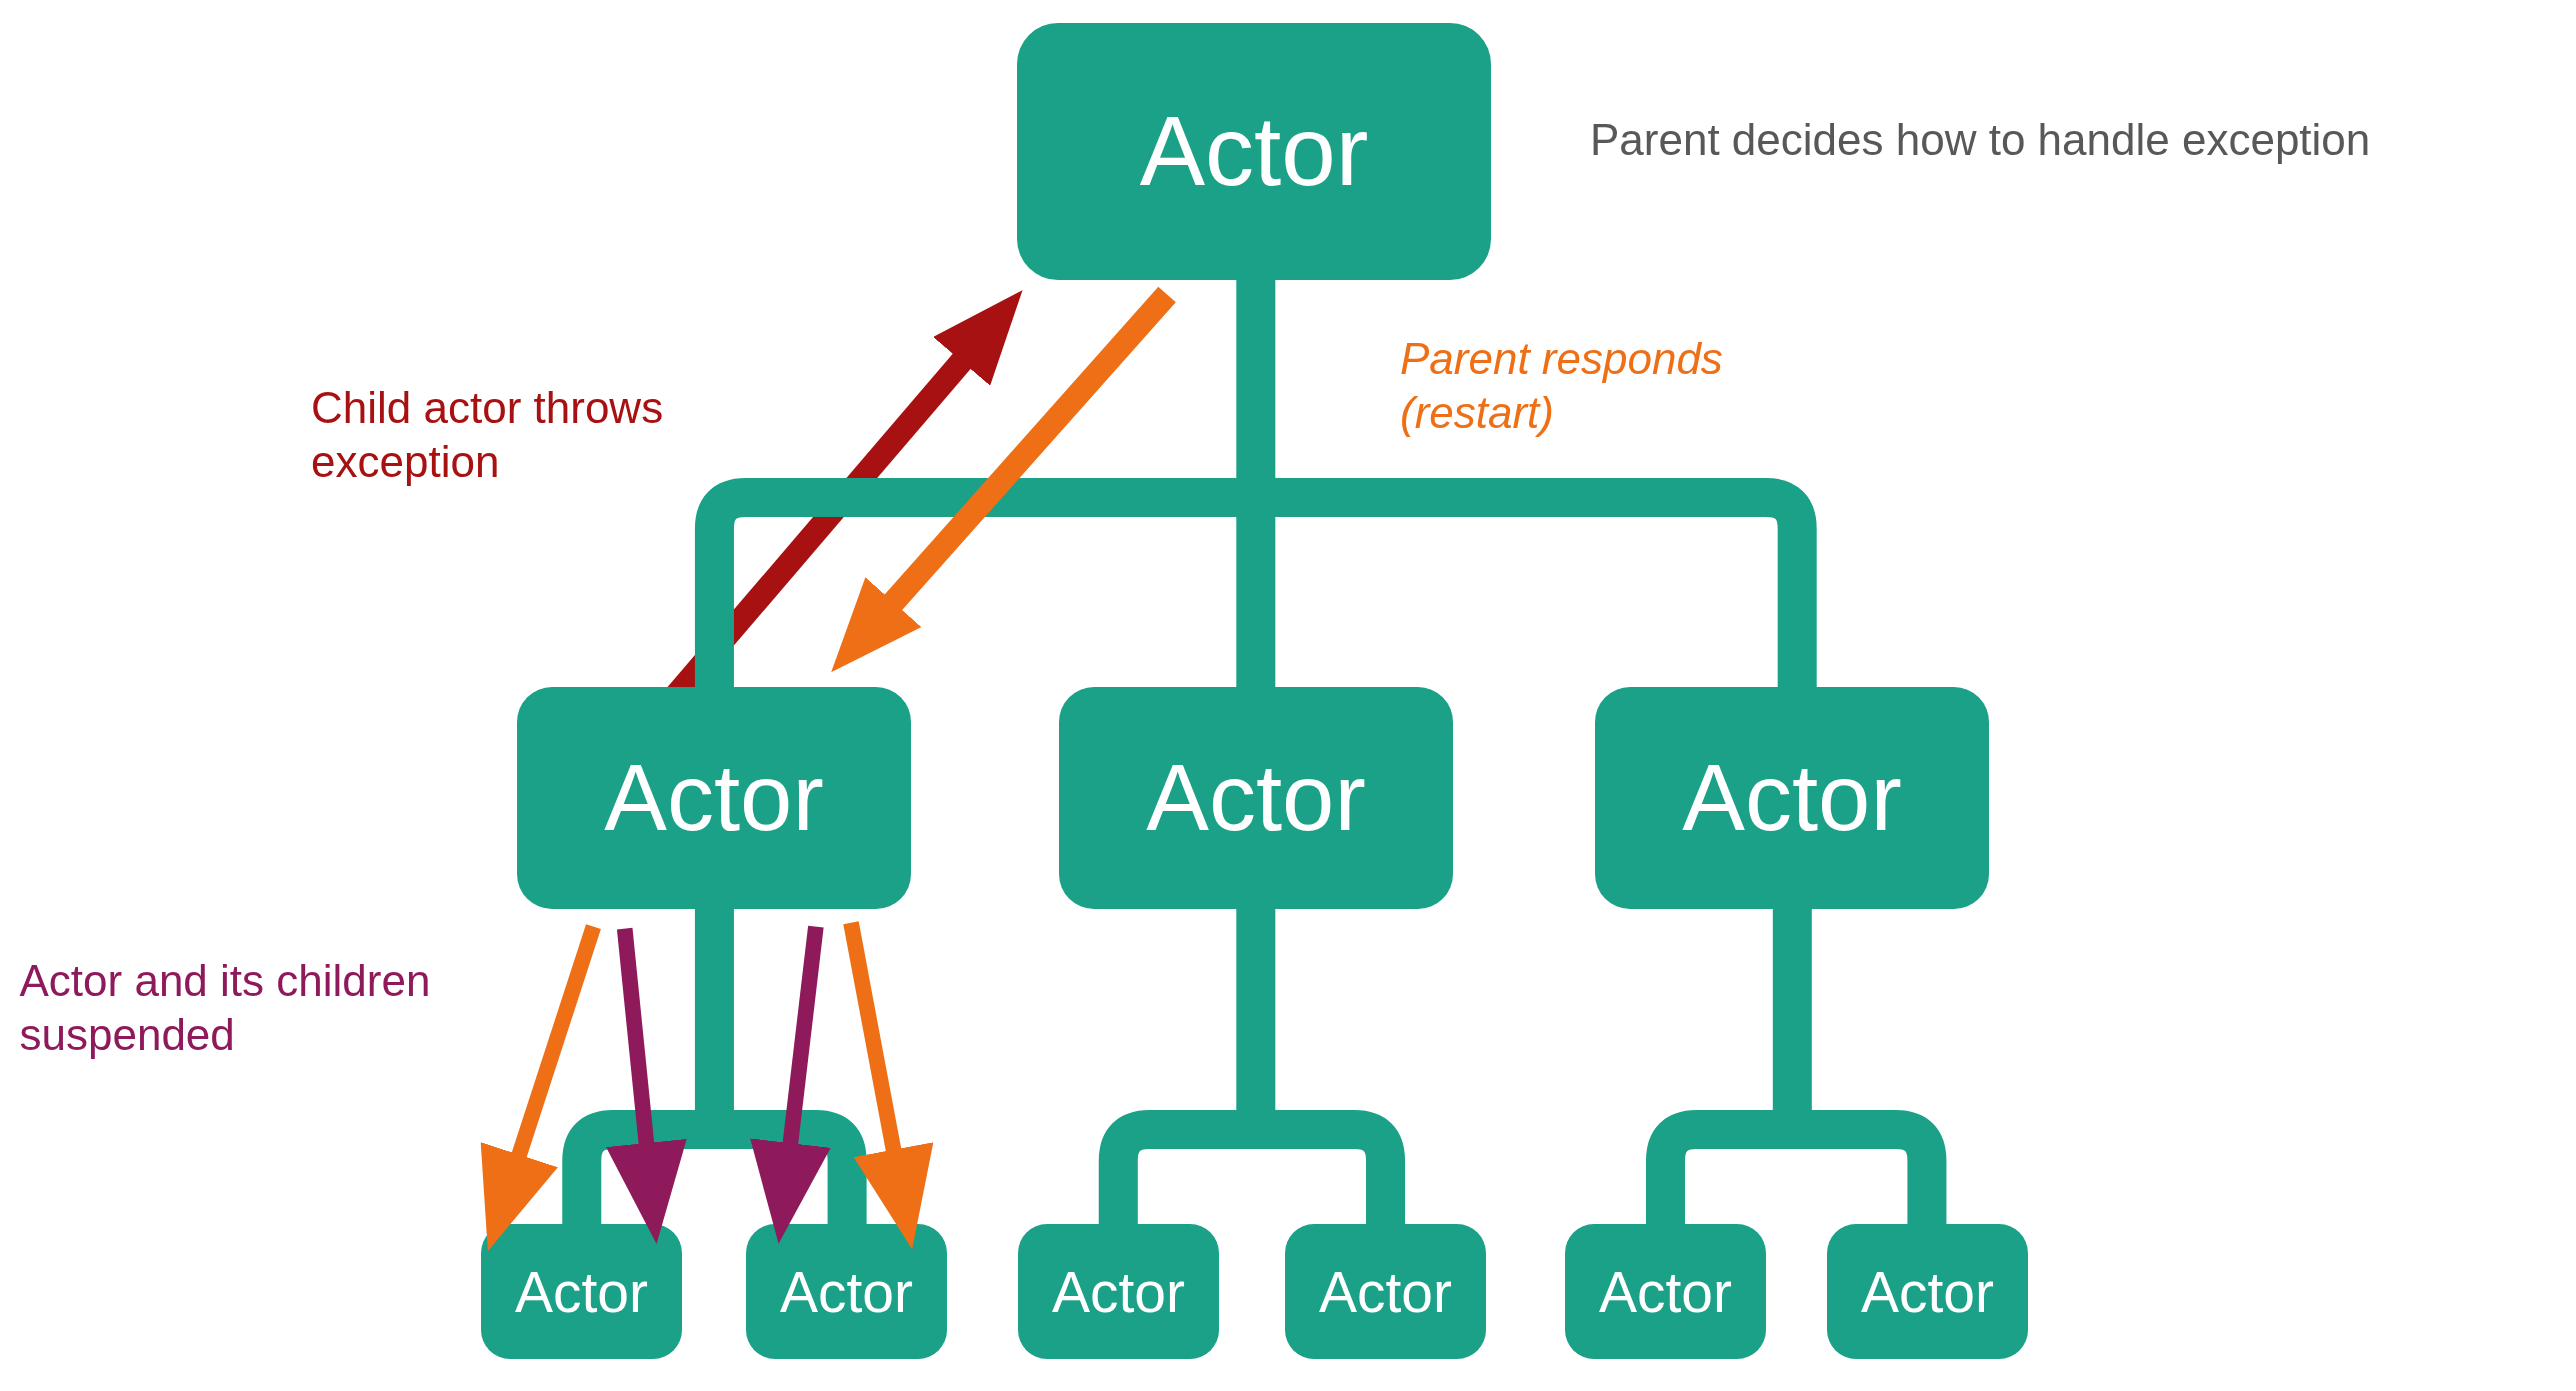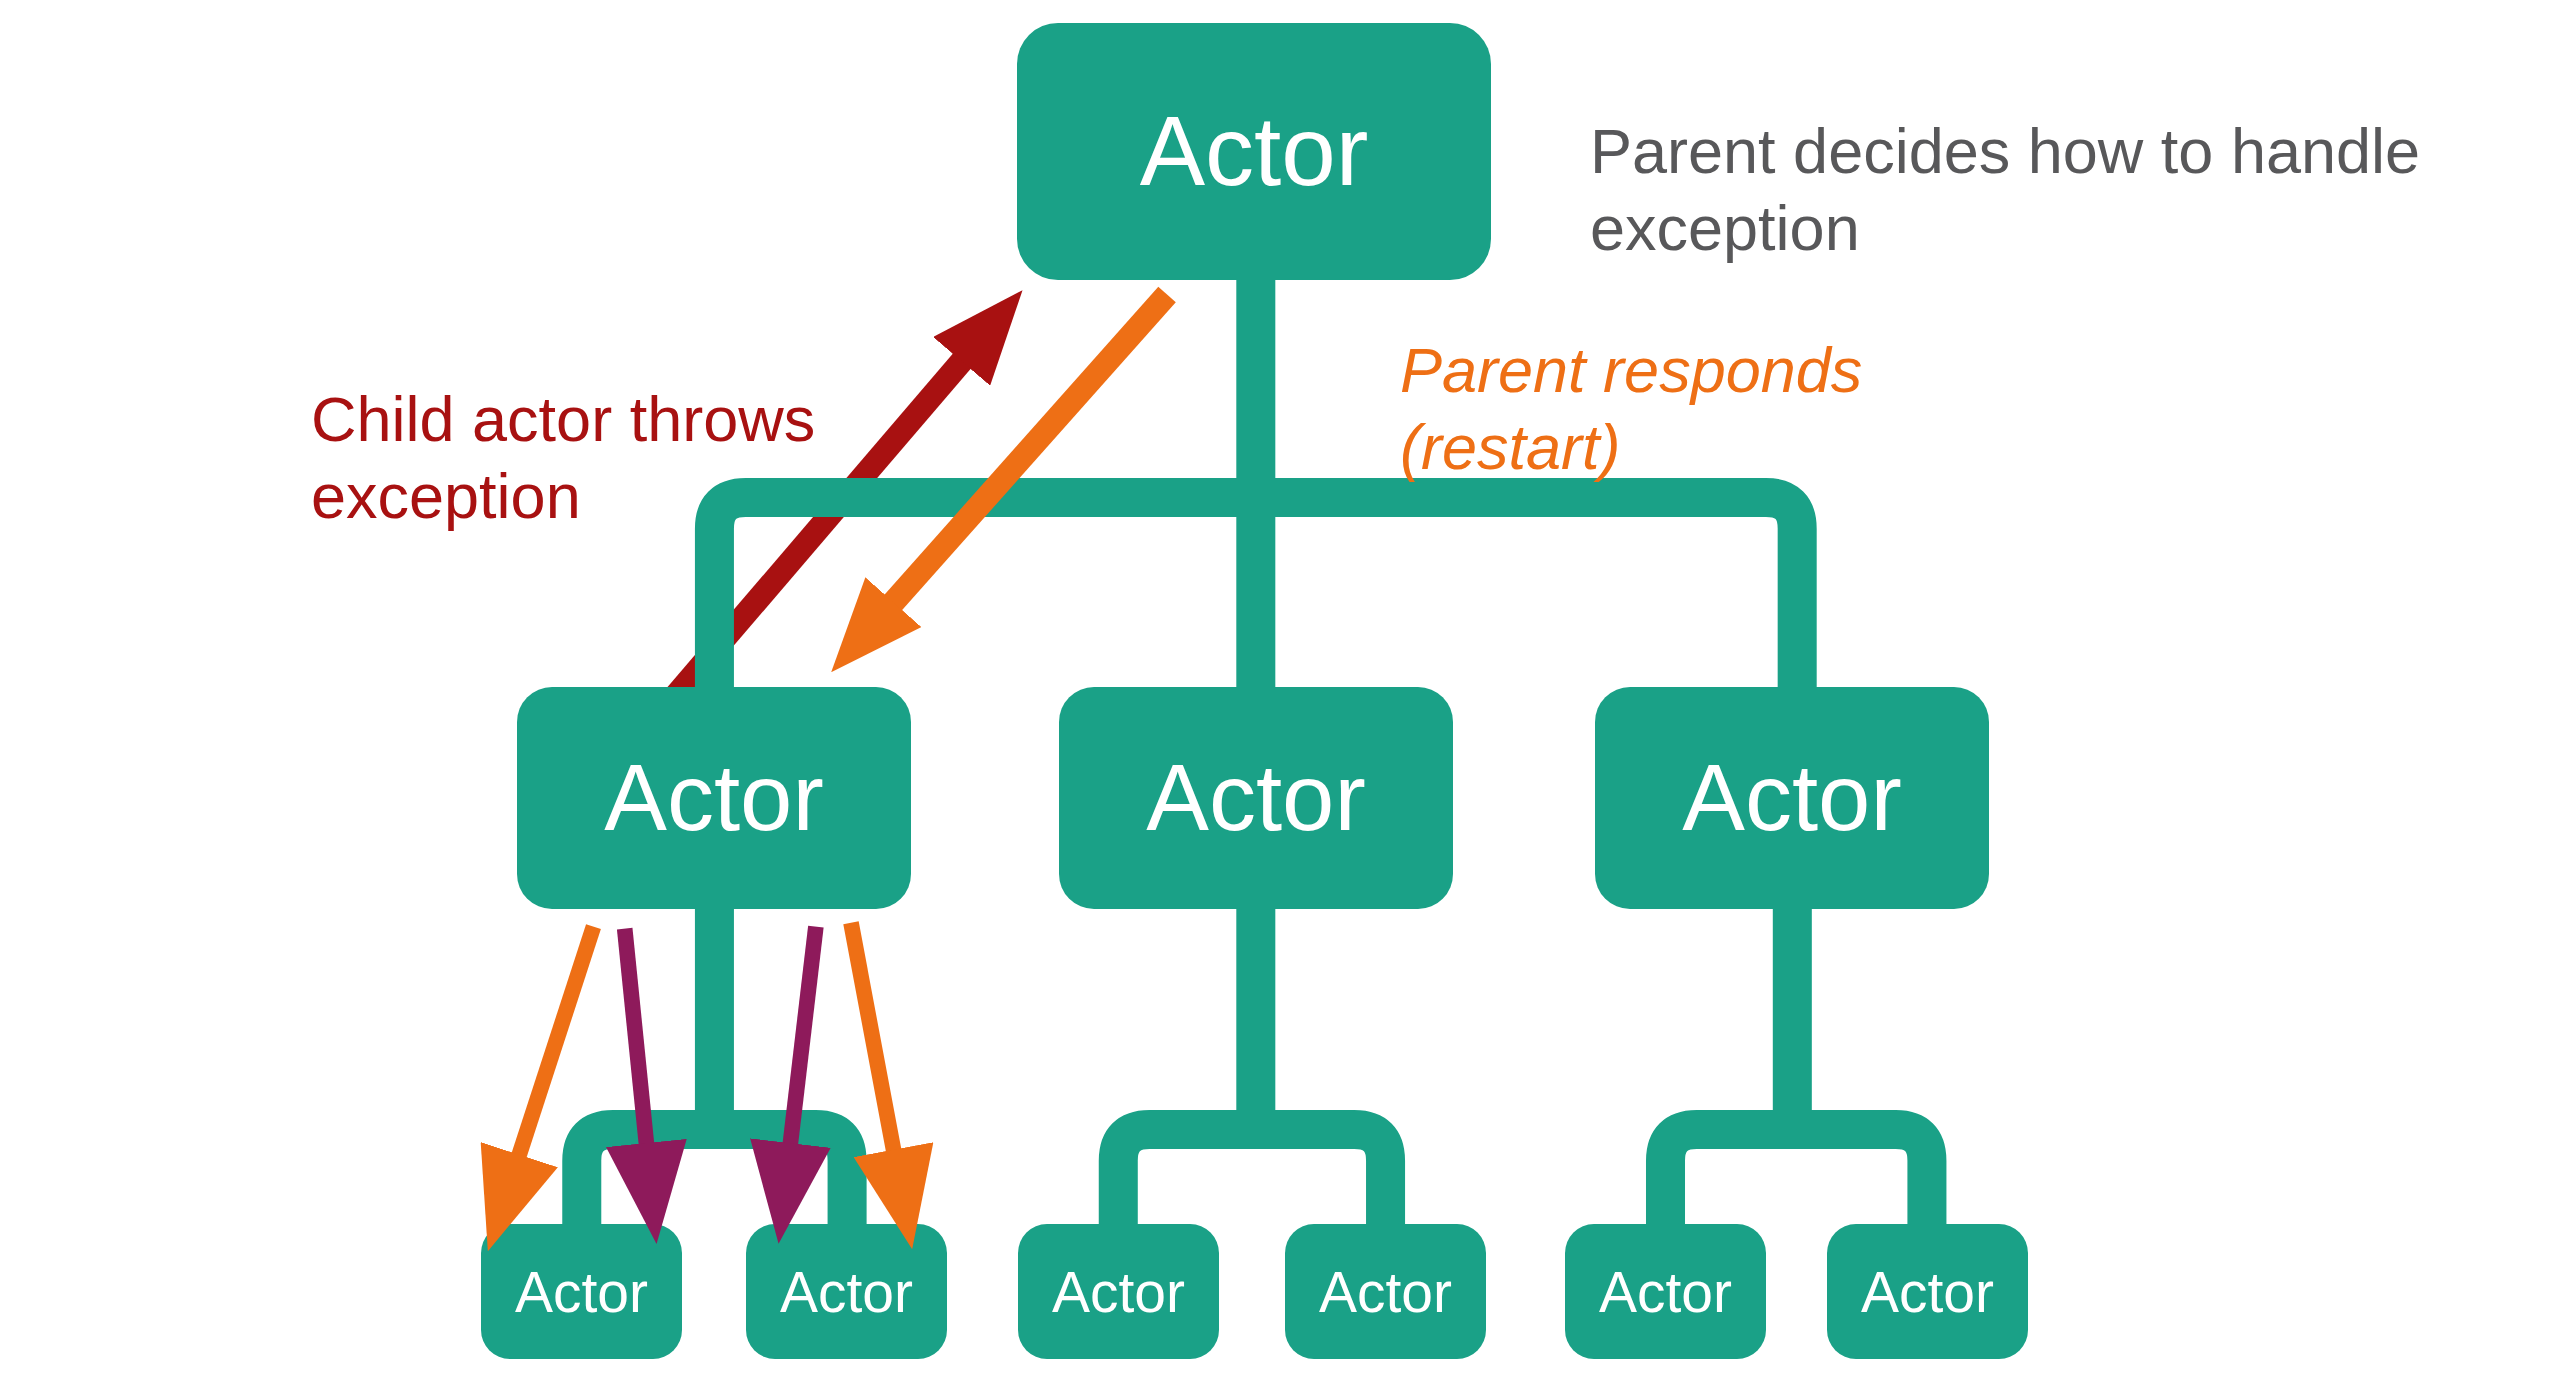--- a/index.html
+++ b/index.html
@@ -39,21 +39,21 @@
   .actor-leaf{top:1224px;width:201px;height:135px;border-radius:29px;font-size:57px;}
   .actor-leaf.c0{left:481px;}
   .actor-leaf.c1{left:746px;}
   .actor-leaf.c2{left:1018px;}
   .actor-leaf.c3{left:1285px;}
   .actor-leaf.c4{left:1565px;}
   .actor-leaf.c5{left:1827px;}
 
   .note{
     position:absolute;
-    font-size:63px;line-height:1.22;
+    font-size:44px;line-height:1.22;
     white-space:pre-line;
   }
   .note-gray{left:1590px;top:113px;color:var(--text-gray);}
   .note-red{left:299px;top:381px;color:var(--arrow-red);margin-left:12px;}
   .note-orange{left:1400px;top:332px;color:var(--arrow-orange);font-style:italic;}
   .note-purple{left:19.5px;top:954px;color:var(--arrow-purple);}
 </style>
 </head>
 <body>
 
@@ -136,16 +136,18 @@
     <line x1="836" y1="950" x2="802" y2="1239" stroke-width="16" class="shaft-purple" marker-end="url(#head-small-purple)"></line>
     <line x1="872" y1="946" x2="928" y2="1245" stroke-width="16" class="shaft-orange" marker-end="url(#head-small-orange)"></line>
   </svg>
 
   <div id="note-layer">
     <div class="note note-gray">Parent decides how to handle exception</div>
     <div class="note note-red">Child actor throws
 exception</div>
     <div class="note note-orange">Parent responds
 (restart)</div>
+    <div class="note note-purple">Actor and its children
+suspended</div>
   </div>
 
 </div>
 
 
 </body></html>

